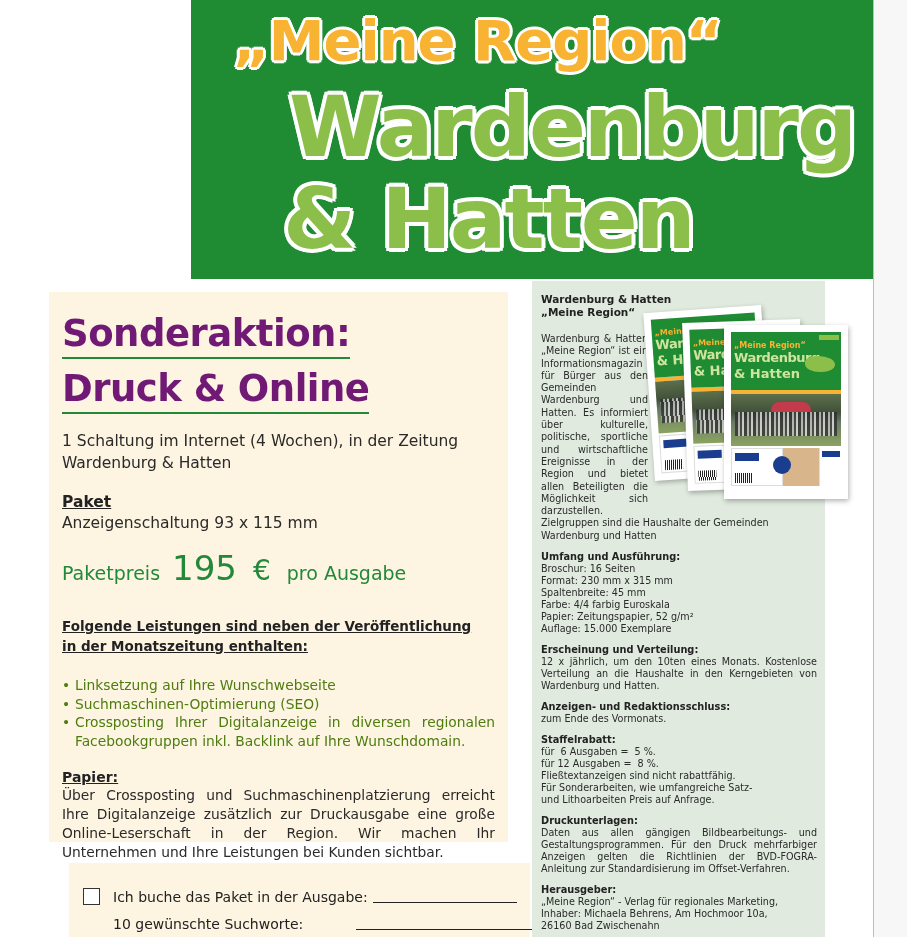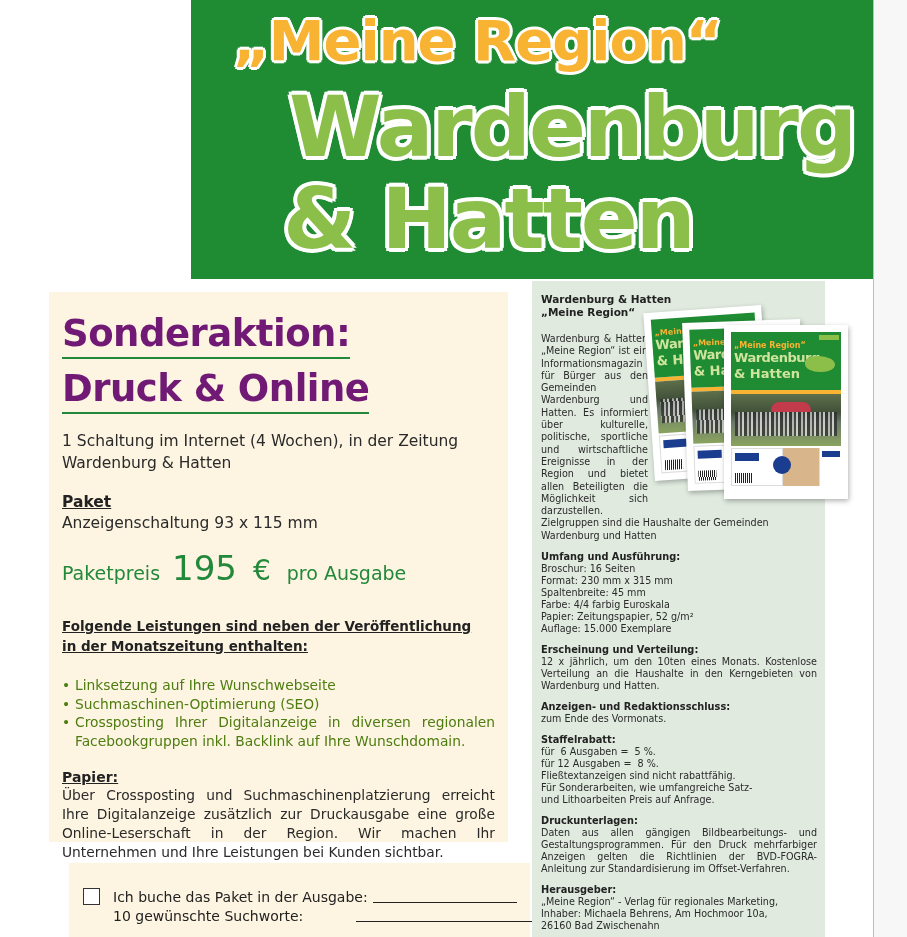--- a/index.html
+++ b/index.html
@@ -45,21 +45,21 @@
   .offer ul { margin-top: 20px; list-style: none; }
   .offer ul li { font-size: 13.8px; line-height: 18.5px; padding-left: 13px; position: relative; text-align: justify; color: #4d7c0f; }
   .offer ul li::before { content: "•"; position: absolute; left: 0; top: 0; }
   .offer .note-title { margin-top: 18px; font-size: 14px; font-weight: bold; text-decoration: underline; line-height: 18px; }
   .offer .note-text { font-size: 13.8px; line-height: 19px; text-align: justify; color: #2a2a2a; }
 
   
   .order { position: absolute; left: 49px; top: 863px; width: 461px; height: 74px; background: #fdf4e1; margin-left: 20px; }
   .order .row { position: absolute; left: 14px; display: flex; align-items: center; font-size: 14px; color: #222; white-space: nowrap; }
   .order .row1 { top: 25px; }
-  .order .row2 { top: 45px; left: 44px; gap: 48px; }
+  .order .row2 { top: 53px; left: 44px; gap: 48px; }
   .order .checkbox { width: 17px; height: 17px; border: 1.5px solid #333; background: #fff; margin-right: 13px; }
   .order .blank { display: inline-block; border-bottom: 1.3px solid #222; height: 12px; margin-left: 5px; }
 
   
   .info { position: absolute; left: 532px; top: 281px; width: 293px; height: 656px; background: #e0eadf; padding: 12px 8px 0 9px; font-size: 9.6px; line-height: 12px; color: #2a2a2a; }
   .info .title { font-weight: bold; font-size: 10.5px; line-height: 13px; color: #222; }
   .info .desc-wrap { margin-top: 14px; position: relative; }
   .info .desc-narrow { width: 107px; text-align: justify; font-size: 9.6px; line-height: 12.3px; }
   .info .desc-wide { font-size: 9.6px; line-height: 12.3px; }
   .info .sec { margin-top: 9px; }

